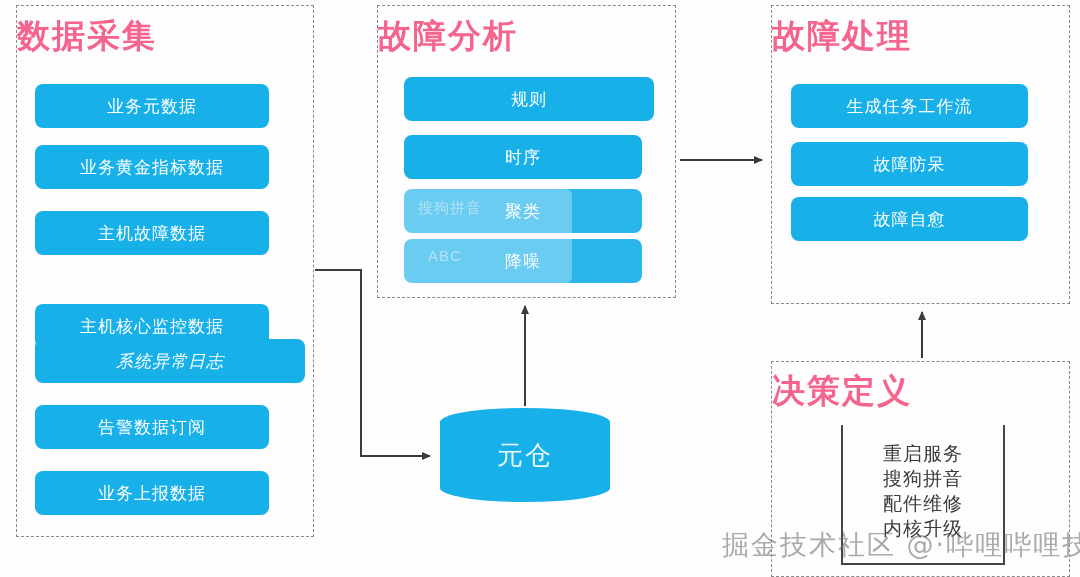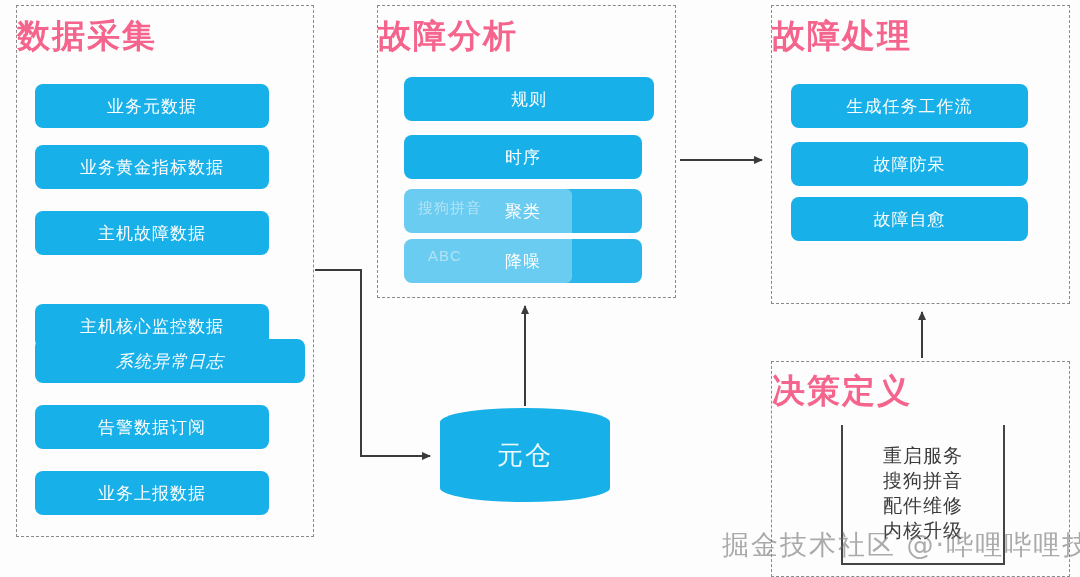--- a/index.html
+++ b/index.html
@@ -132,20 +132,21 @@
     box-sizing: border-box;
     border: 2px solid #444444;
     border-top: none;
   }
   .bracket-inner {
     position: absolute;
     left: 0;
     top: 0;
     width: 100%;
     text-align: center;
+    font-family: Liberation Mono, monospace;
   }
   .bracket-line {
     color: #3b3b3b;
     font-size: 19px;
     line-height: 25px;
     letter-spacing: 1px;
     white-space: nowrap;
   }
 
   

